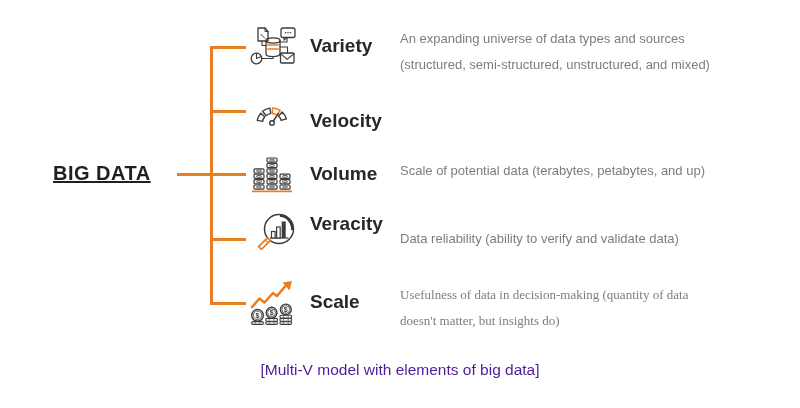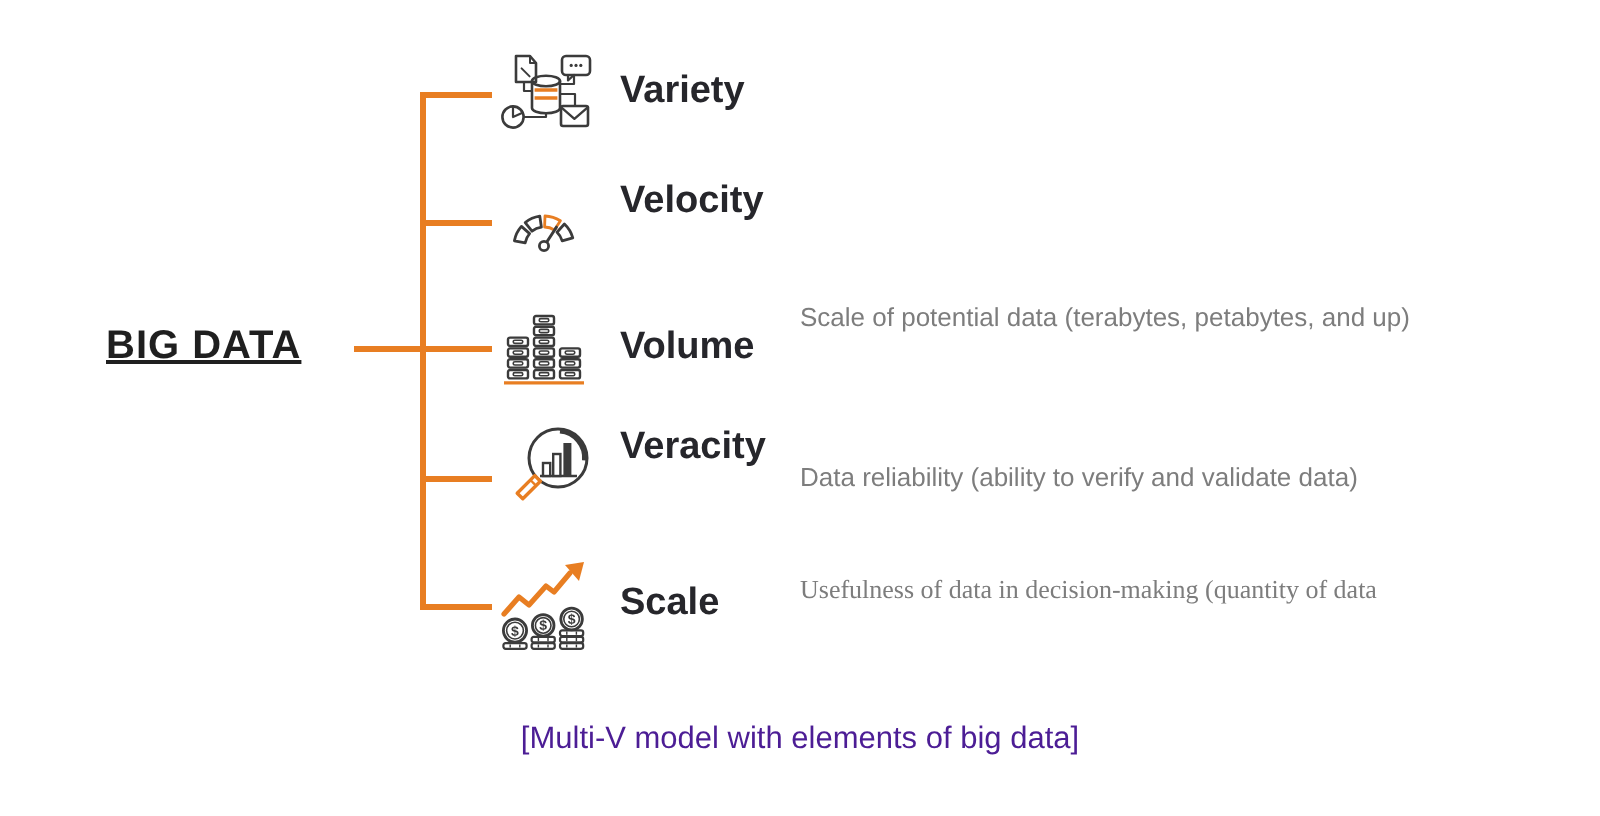--- a/index.html
+++ b/index.html
@@ -16,26 +16,26 @@
   .line.v{width:3px;}
   .ln-main{left:177px;top:173px;width:69px;}
   .ln-trunk{left:210px;top:46px;height:259px;}
   .branch{left:211px;width:35px;}
   .b0{top:46px;}.b1{top:110px;}.b3{top:238px;}.b4{top:302px;}
   .icon{position:absolute;}
   .row-label{
     position:absolute;left:310px;
     font-size:19px;font-weight:700;color:#26262b;white-space:nowrap;
   }
-  .l0{top:35px;}.l1{top:90px;}.l2{top:163px;}.l3{top:213px;}.l4{top:291px;}
+  .l0{top:35px;}.l1{top:110px;}.l2{top:163px;}.l3{top:213px;}.l4{top:291px;}
   .desc{
     position:absolute;left:400px;width:385px;
     font-size:13px;line-height:25.5px;color:#7d7d7d;
   }
-  .d0{top:26px;}.d1{top:90px;}.d2{top:146px;}.d3{top:226px;}.d4{top:282px;font-family:Liberation Serif, serif;}
+  .d0{top:26px;}.d1{top:90px;}.d2{top:158px;}.d3{top:226px;}.d4{top:282px;font-family:Liberation Serif, serif;}
   .caption{
     position:absolute;left:0;right:0;top:361px;text-align:center;
     font-size:15.5px;color:#4c1d95;
   }
 </style>
 </head>
 <body>
 
 <div class="stage">
 
@@ -142,24 +142,29 @@
         <text x="36.8" y="35">$</text>
     </g>
   </svg>
 
   <div class="row-label l0">Variety</div>
   <div class="row-label l1">Velocity</div>
   <div class="row-label l2">Volume</div>
   <div class="row-label l3">Veracity</div>
   <div class="row-label l4">Scale</div>
 
+  <div class="desc d0">
+    <div>An expanding universe of data types and sources</div>
+    <div>(structured, semi-structured, unstructured, and mixed)</div>
+  </div>
   <div class="desc d2">
     <div>Scale of potential data (terabytes, petabytes, and up)</div>
   </div>
   <div class="desc d3">
     <div>Data reliability (ability to verify and validate data)</div>
   </div>
   <div class="desc d4">
     <div>Usefulness of data in decision-making (quantity of data</div>
+    <div>doesn't matter, but insights do)</div>
   </div>
 
   <div class="caption">[Multi-V model with elements of big data]</div>
 </div>
 
 </body></html>

